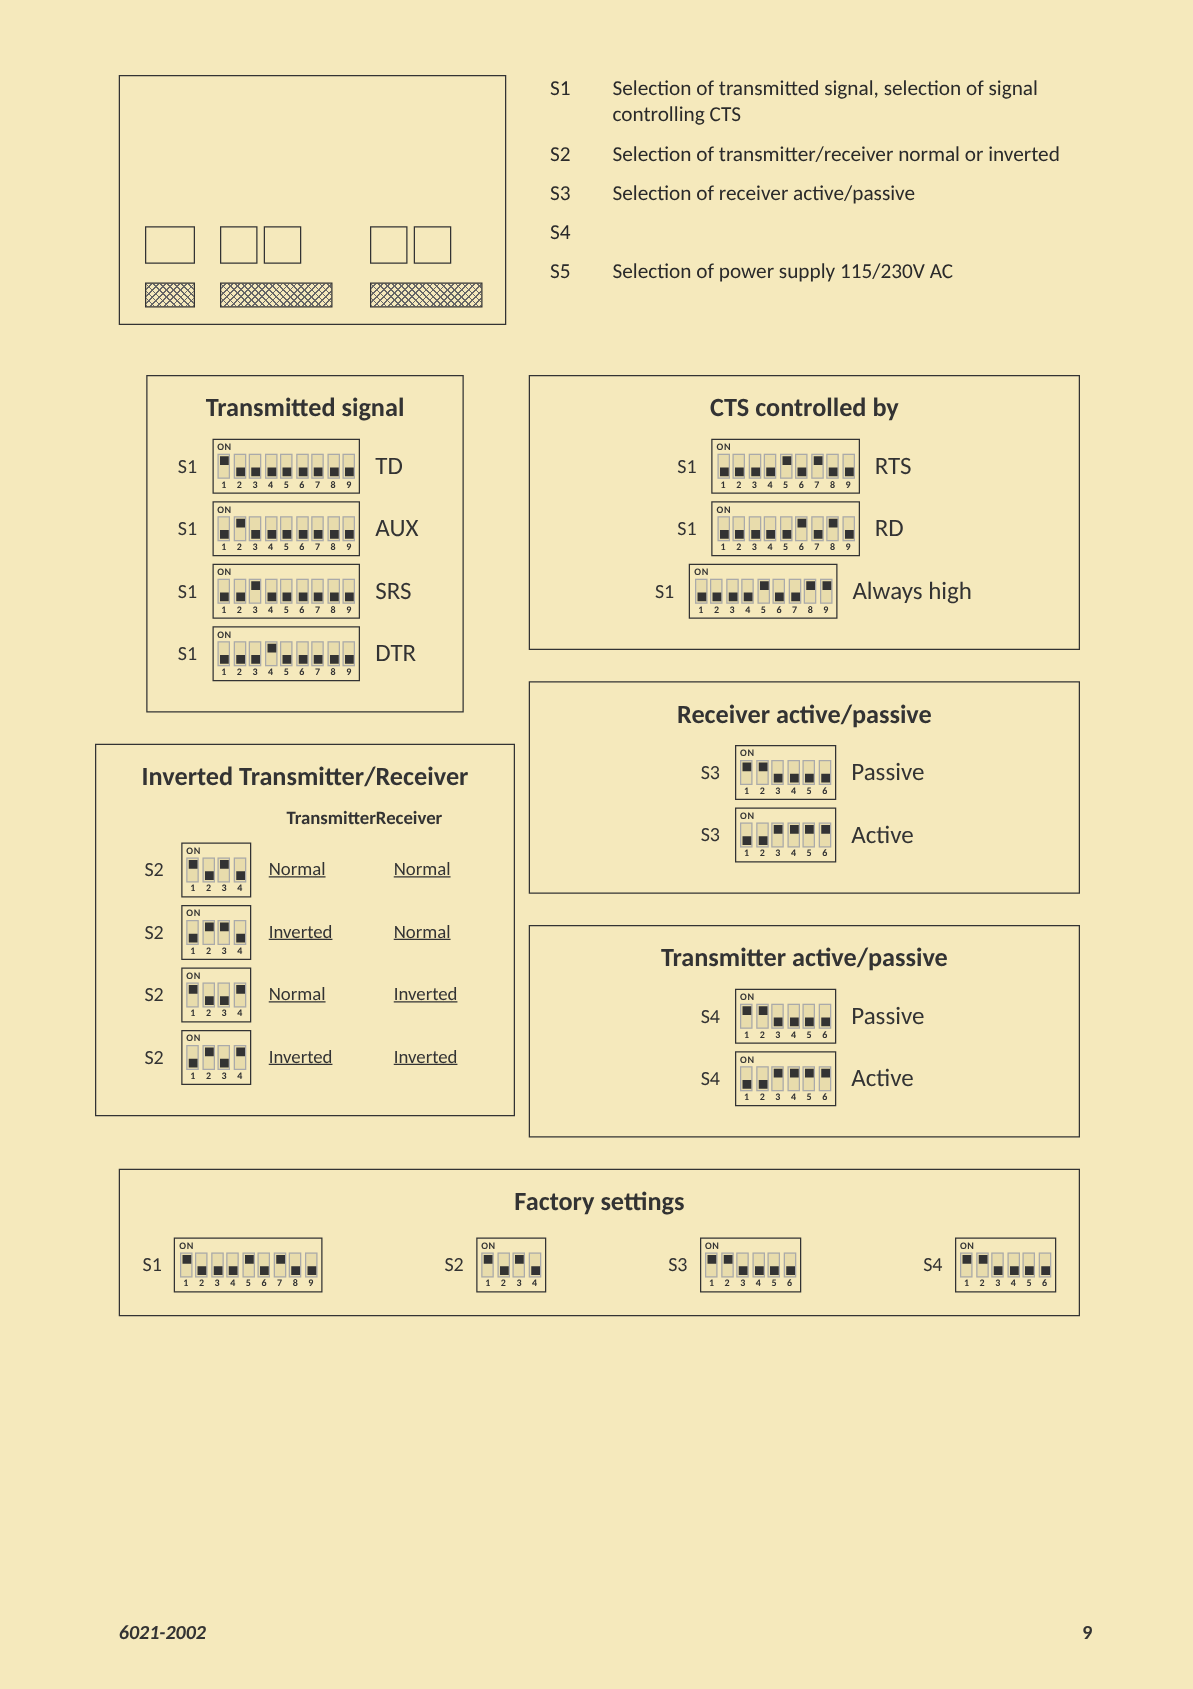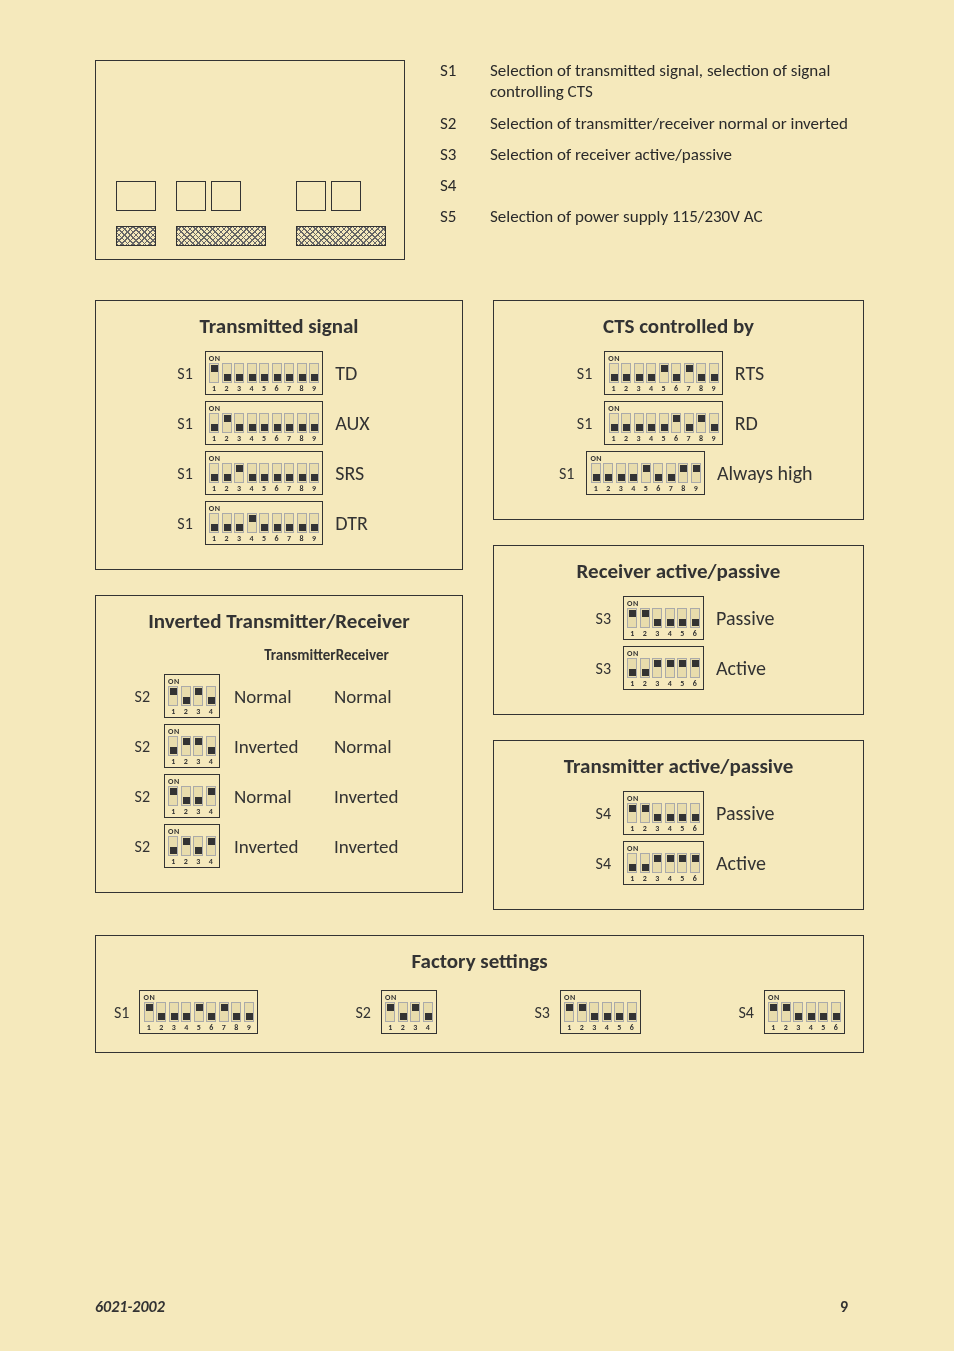--- a/index.html
+++ b/index.html
@@ -42,21 +42,21 @@
   .desc-row { display: flex; gap: 20px; }
   .desc-key { width: 30px; }
   .desc-text { flex: 1; line-height: 1.25; }
 
   .grid-sections {
     display: flex;
     gap: 30px;
     margin-bottom: 25px;
   }
   .col { display: flex; flex-direction: column; gap: 25px; }
-  .col.left { width: 368px; }
+  .col.left { width: 298px; align-items: center; }
   .col.right { flex: 1; }
 
   .panel {
     border: 1.5px solid #333;
     padding: 12px 10px 18px;
     background: transparent;
   }
   .panel-title {
     text-align: center;
     font-weight: bold;
@@ -127,21 +127,21 @@
     font-size: 15px;
     margin: 10px 0 10px 95px;
   }
   .inv-row {
     display: flex;
     align-items: center;
     gap: 14px;
     margin: 6px 0 6px 18px;
   }
   .inv-row .sw-label-left { width: 26px; }
-  .inv-cell { width: 86px; font-size: 19px; }
+  .inv-cell { width: 86px; font-size: 15px; text-decoration: underline; }
 
   .factory {
     border: 1.5px solid #333;
     padding: 12px 18px 18px;
     margin-bottom: 55px;
   }
   .factory .panel-title { margin-bottom: 16px; }
   .factory-row {
     display: flex;
     justify-content: space-between;
@@ -150,21 +150,21 @@
   .factory-item {
     display: flex;
     align-items: center;
     gap: 10px;
   }
 
   .footer {
     position: absolute;
     bottom: 35px;
     left: 95px;
-    right: 106px;
+    right: 80px;
     display: flex;
     justify-content: space-between;
     font-size: 16px;
   }
   .footer .doc { font-style: italic; font-weight: bold; }
   .footer .page { font-weight: bold; }
 </style>
 </head>
 <body>
 

